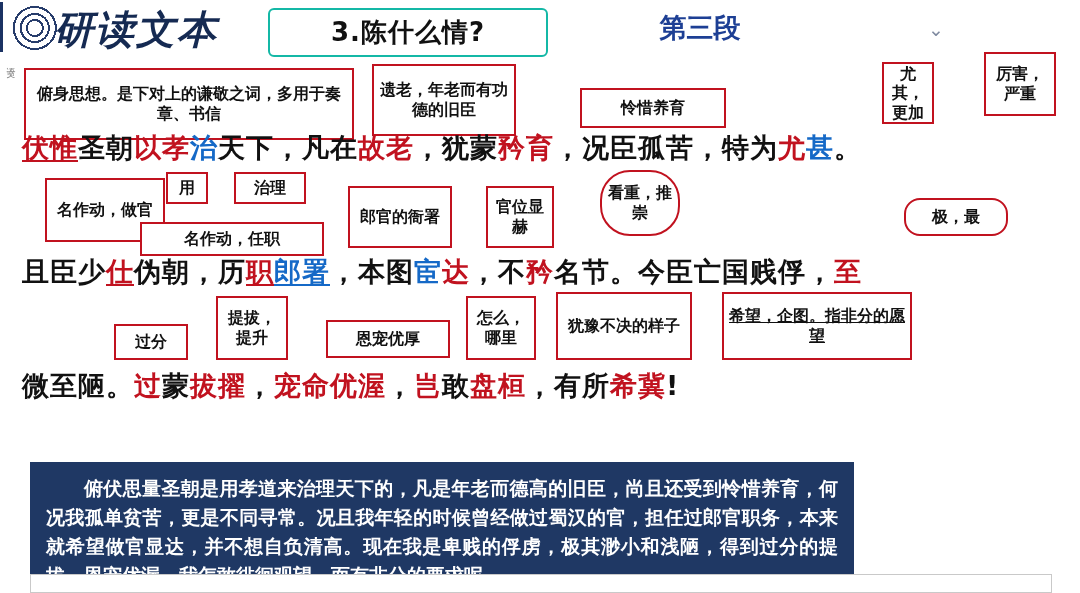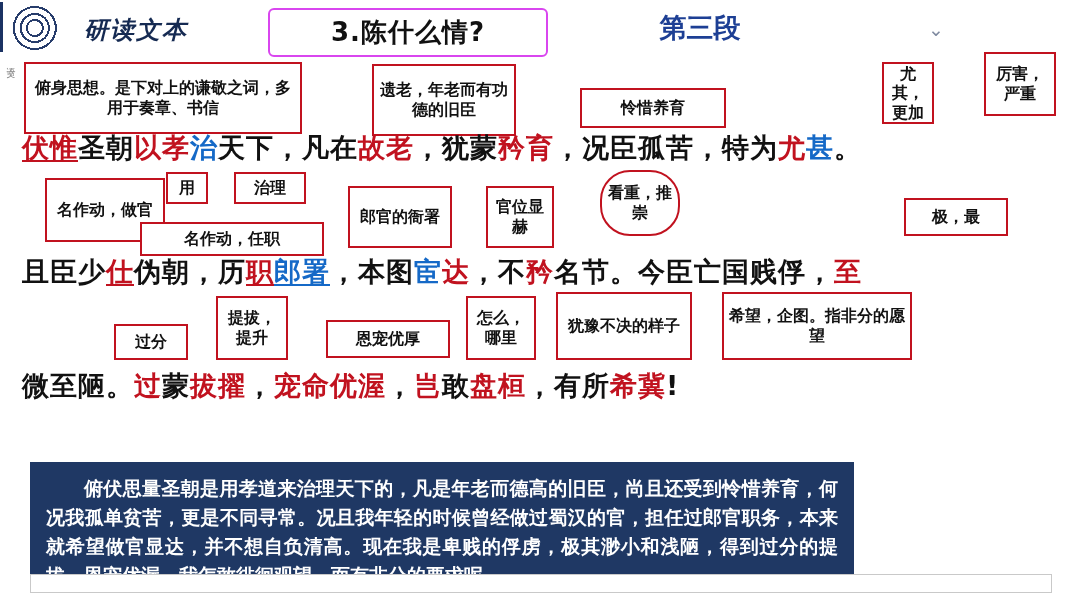--- a/index.html
+++ b/index.html
@@ -11,42 +11,42 @@
   }
   .slide{position:absolute;left:0;top:0;width:1080px;height:593px;background:#fff;}
 
   
   .logo{
     position:absolute;left:12px;top:4px;width:248px;height:52px;
     display:flex;align-items:center;justify-content:center;
   }
   .logo-text{
     font-family:"DejaVu Serif","Liberation Serif",serif;
-    font-size:24px;font-weight:bold;color:#152a52;letter-spacing:2px;
+    font-size:39px;font-weight:bold;color:#152a52;letter-spacing:2px;
     font-style:italic;
   }
   .logo-swirl{
     position:absolute;left:4px;top:2px;width:56px;height:52px;
     border-radius:50%;
     background:
       radial-gradient(circle at 55% 50%, transparent 0 7px, #1b3263 7px 9px, transparent 9px 13px, #1b3263 13px 15px, transparent 15px 20px, #1b3263 20px 22px, transparent 22px);
     opacity:.95;
   }
   .logo-box{
     position:absolute;left:0px;top:2px;width:258px;height:50px;
     border-left:3px solid #1b3263;
   }
   .logo-side{
     position:absolute;left:4px;top:60px;writing-mode:vertical-rl;
     font-size:9px;color:#8a8a8a;letter-spacing:1px;
   }
 
   .title-box{
     position:absolute;left:268px;top:8px;width:276px;height:45px;
-    border:2px solid #d946ef;border-radius:6px;
+    border:2px solid #14b8a6;border-radius:6px;
     display:flex;align-items:center;justify-content:center;
     background:#fff;
   }
   .title-box span{
     font-size:26px;font-weight:bold;color:#111;letter-spacing:1px;
   }
   .section-title{
     position:absolute;left:610px;top:10px;width:180px;
     font-size:27px;font-weight:bold;color:#1d3f94;text-align:center;
   }
@@ -96,49 +96,49 @@
     <span class="logo-text">研读文本</span>
   </div>
   <div class="logo-side">语文</div>
 
   <div class="title-box">
     <span>3.陈什么情?</span>
   </div>
   <div class="section-title">第三段</div>
   <div class="cursor">⌄</div>
 
-  <div class="note" style="left:24px;top:62px;width:278px;height:72px;">俯身思想。是下对上的谦敬之词，多用于奏章、书信</div>
+  <div class="note" style="left:24px;top:68px;width:330px;height:72px;">俯身思想。是下对上的谦敬之词，多用于奏章、书信</div>
   <div class="note" style="left:372px;top:64px;width:144px;height:72px;">遗老，年老而有功德的旧臣</div>
   <div class="note" style="left:580px;top:88px;width:146px;height:40px;">怜惜养育</div>
   <div class="note" style="left:882px;top:62px;width:52px;height:62px;">尤其，更加</div>
   <div class="note" style="left:984px;top:52px;width:72px;height:64px;">厉害，严重</div>
 
   <div class="line" style="left:22px;top:130px;">
     <span class="r u">伏惟</span><span>圣朝</span><span class="r">以孝</span><span class="b">治</span><span>天下，凡在</span><span class="r">故老</span><span>，犹蒙</span><span class="r">矜育</span><span>，况臣孤苦，特为</span><span class="r">尤</span><span class="b">甚</span><span>。</span>
   </div>
 
   <div class="note" style="left:22px;top:178px;width:120px;height:64px;margin-left:23px;">名作动，做官</div>
   <div class="note" style="left:166px;top:172px;width:42px;height:32px;">用</div>
   <div class="note" style="left:234px;top:172px;width:72px;height:32px;">治理</div>
   <div class="note" style="left:348px;top:186px;width:104px;height:62px;">郎官的衙署</div>
   <div class="note" style="left:486px;top:186px;width:68px;height:62px;">官位显赫</div>
   <div class="note" style="left:600px;top:170px;width:80px;height:66px;border-radius:30px;">看重，推崇</div>
-  <div class="note" style="left:904px;top:198px;width:104px;height:38px;">极，最</div>
+  <div class="note" style="left:904px;top:198px;width:104px;height:38px;border-radius:16px;">极，最</div>
   <div class="note" style="left:140px;top:222px;width:184px;height:34px;">名作动，任职</div>
 
   <div class="line" style="left:22px;top:254px;">
     <span>且臣少</span><span class="r u">仕</span><span>伪朝，历</span><span class="r u">职</span><span class="b u">郎署</span><span>，本图</span><span class="b">宦</span><span class="r">达</span><span>，不</span><span class="r">矜</span><span>名节。今臣亡国贱俘，</span><span class="r">至</span>
   </div>
 
   <div class="note" style="left:114px;top:324px;width:74px;height:36px;">过分</div>
   <div class="note" style="left:216px;top:296px;width:72px;height:64px;">提拔，提升</div>
   <div class="note" style="left:326px;top:320px;width:124px;height:38px;">恩宠优厚</div>
   <div class="note" style="left:466px;top:296px;width:70px;height:64px;">怎么，哪里</div>
   <div class="note" style="left:556px;top:292px;width:136px;height:68px;">犹豫不决的样子</div>
-  <div class="note" style="left:722px;top:292px;width:190px;height:68px;">希望，企图。指非分的愿望</div>
+  <div class="note" style="left:722px;top:292px;width:190px;height:68px;text-decoration:underline;">希望，企图。指非分的愿望</div>
 
   <div class="line" style="left:22px;top:368px;">
     <span>微至陋。</span><span class="r">过</span><span>蒙</span><span class="r">拔擢</span><span>，</span><span class="r">宠命优渥</span><span>，</span><span class="r">岂</span><span>敢</span><span class="r">盘桓</span><span>，有所</span><span class="r">希冀</span><span>!</span>
   </div>
 
   <div class="trans">俯伏思量圣朝是用孝道来治理天下的，凡是年老而德高的旧臣，尚且还受到怜惜养育，何况我孤单贫苦，更是不同寻常。况且我年轻的时候曾经做过蜀汉的官，担任过郎官职务，本来就希望做官显达，并不想自负清高。现在我是卑贱的俘虏，极其渺小和浅陋，得到过分的提拔，恩宠优渥，我怎敢徘徊观望，而有非分的要求呢。</div>
   <div class="bottombar"></div>
 
 </div>
 

